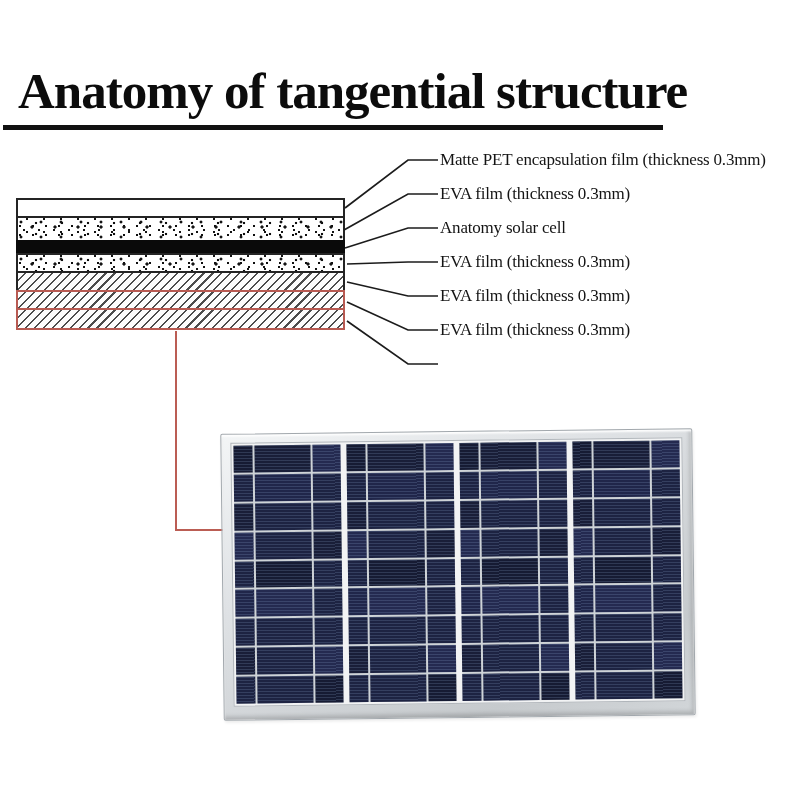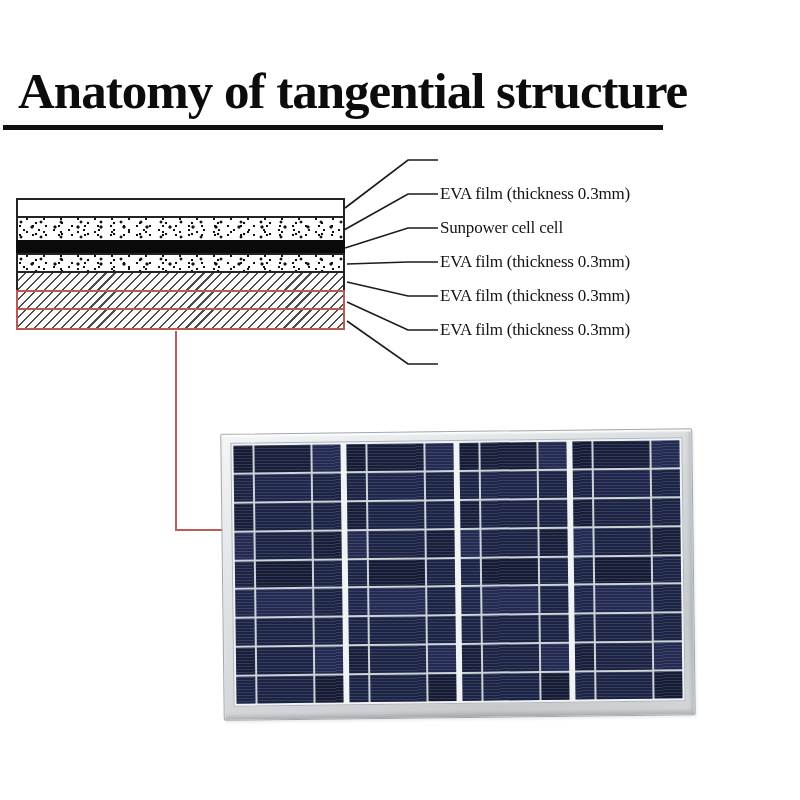--- a/index.html
+++ b/index.html
@@ -120,22 +120,23 @@
   <svg class="leaders" viewBox="0 0 800 800">
     <polyline points="345,208 408,160 438,160"></polyline>
     <polyline points="344,230 408,194 438,194"></polyline>
     <polyline points="345,248 408,228 438,228"></polyline>
     <polyline points="347,264 408,262 438,262"></polyline>
     <polyline points="347,282 408,296 438,296"></polyline>
     <polyline points="347,302 408,330 438,330"></polyline>
     <polyline points="347,321 408,364 438,364"></polyline>
   </svg>
 
+  <div class="lbl lbl-1">Matte PET encapsulation film (thickness 0.3mm)</div>
   <div class="lbl lbl-2">EVA film (thickness 0.3mm)</div>
-  <div class="lbl lbl-3">Sunpower cell cell</div>
+  <div class="lbl lbl-3">Anatomy solar cell</div>
   <div class="lbl lbl-4">EVA film (thickness 0.3mm)</div>
   <div class="lbl lbl-5">EVA film (thickness 0.3mm)</div>
   <div class="lbl lbl-6">EVA film (thickness 0.3mm)</div>
 
   <div class="red-v"></div>
   <div class="red-h"></div>
 
   <div class="panel">
     <div class="panel-inner">
       <div class="cell-group">

